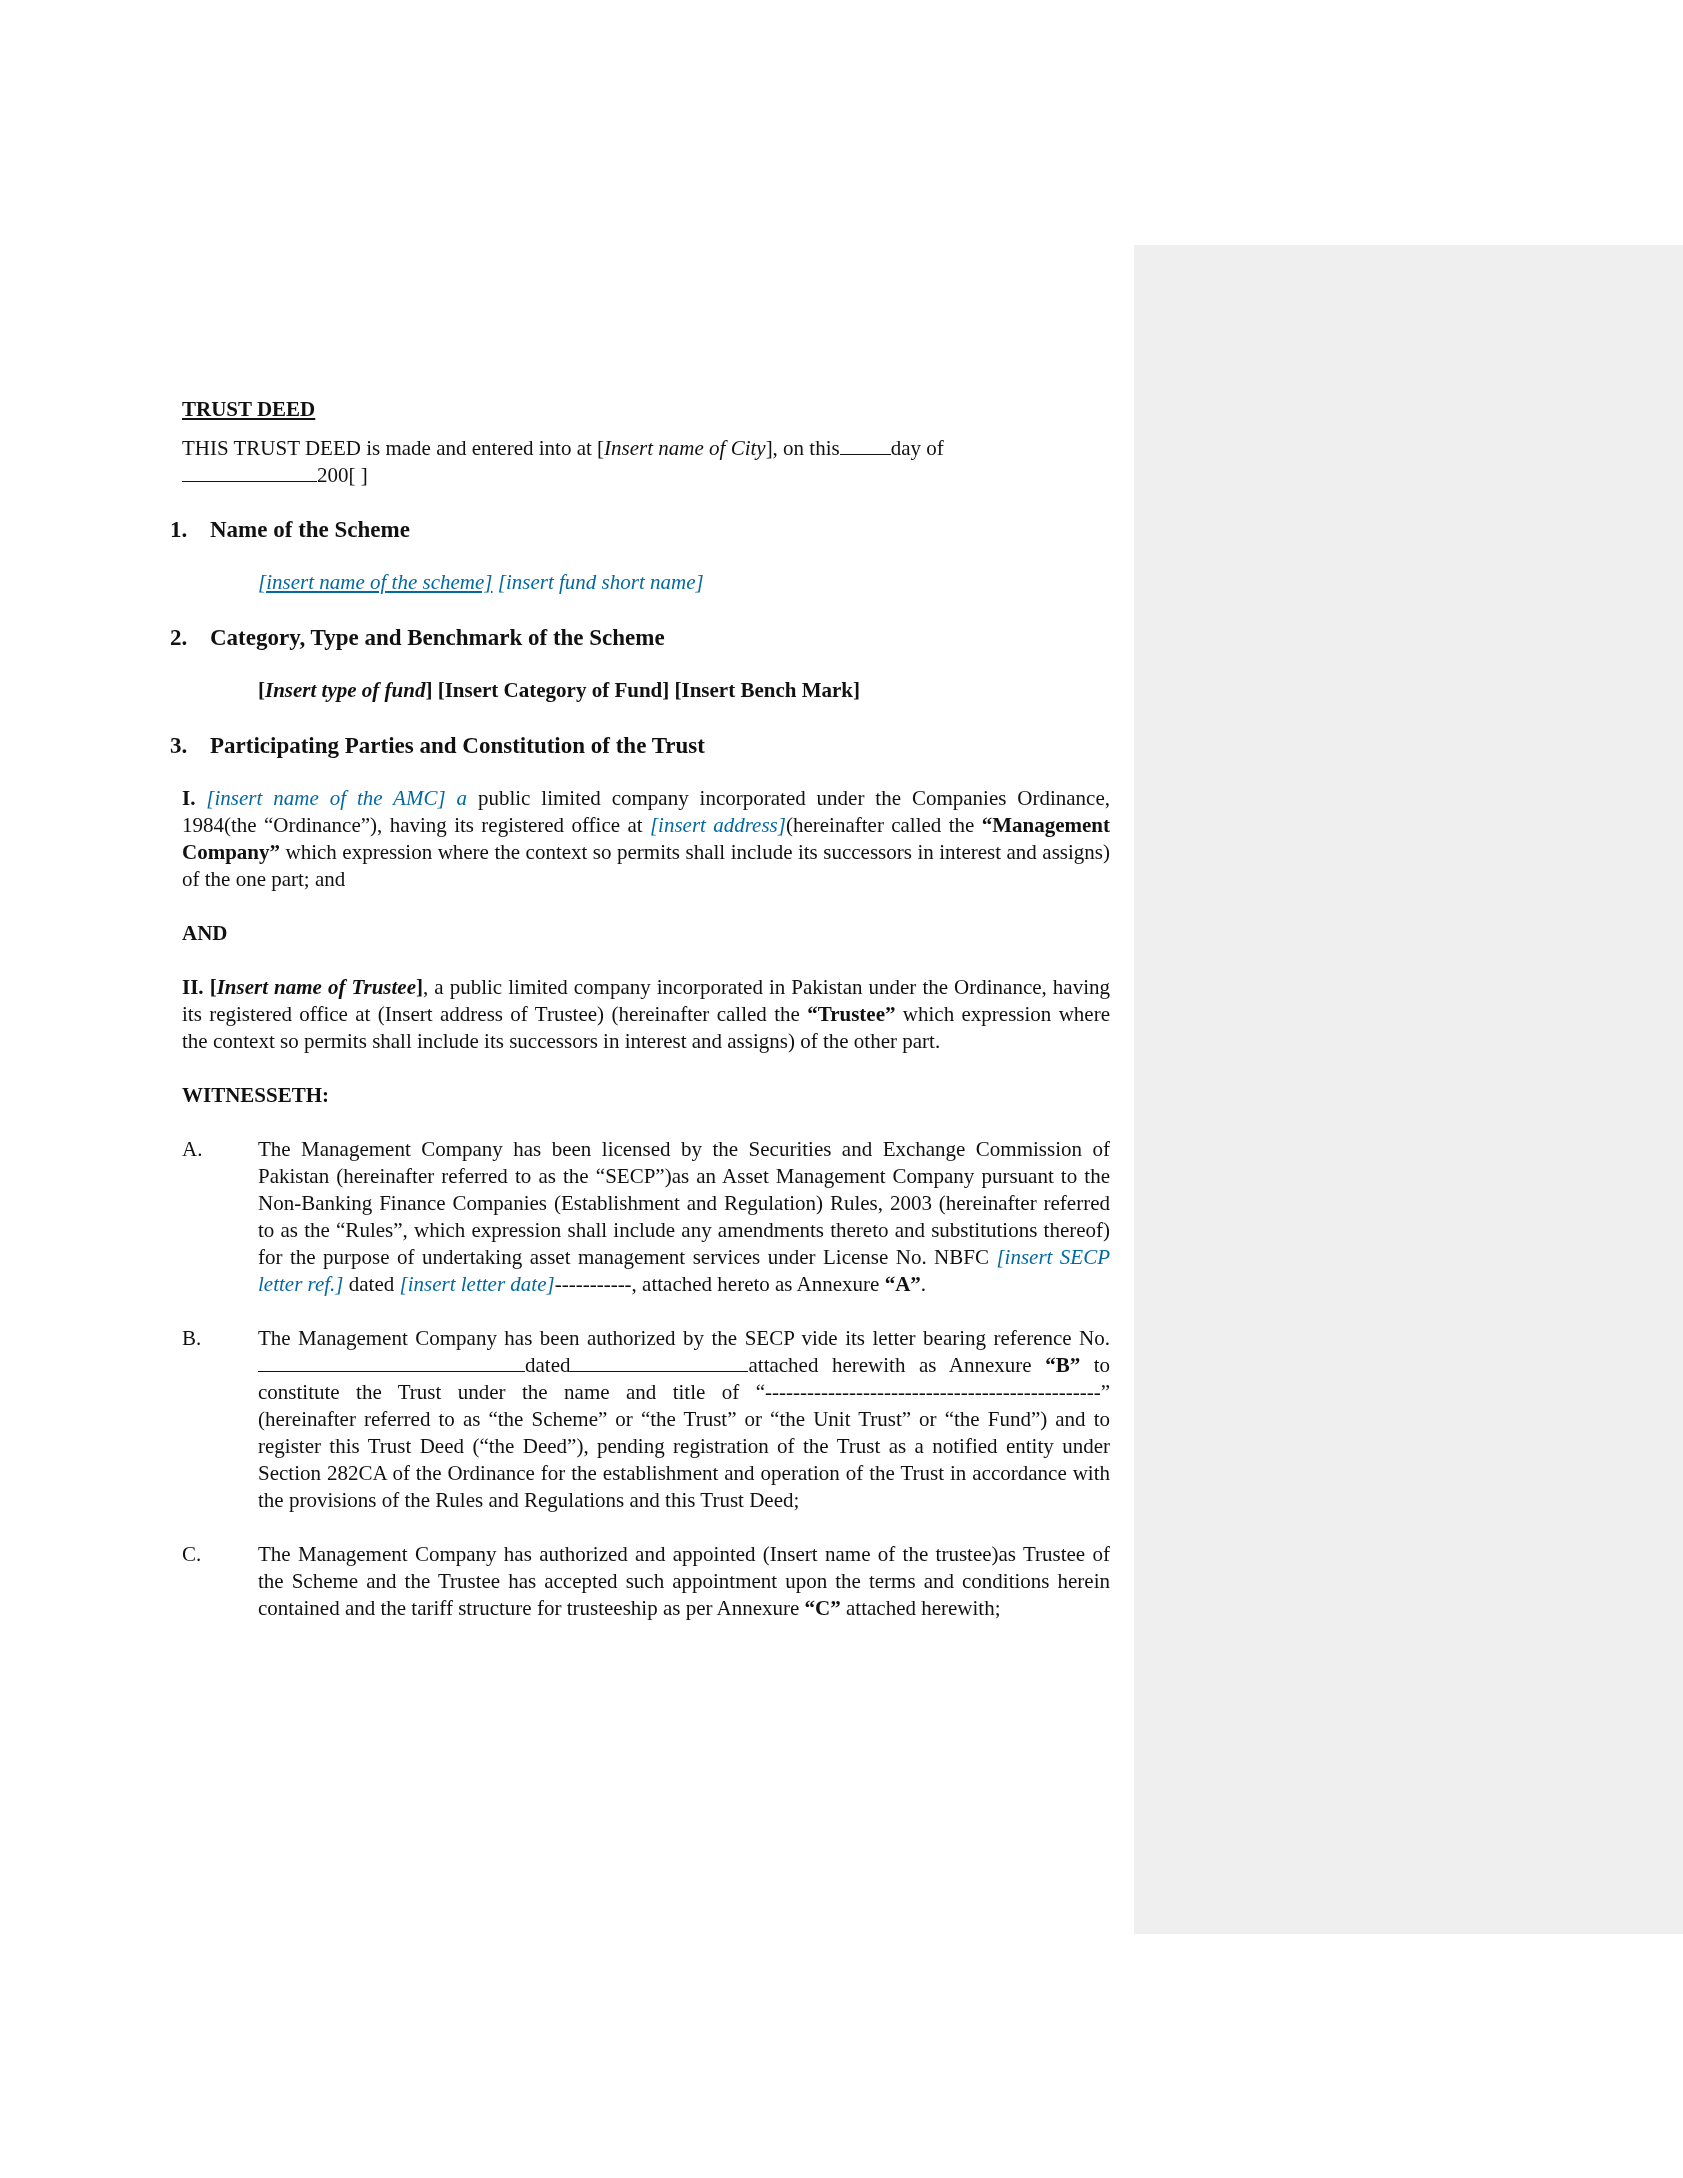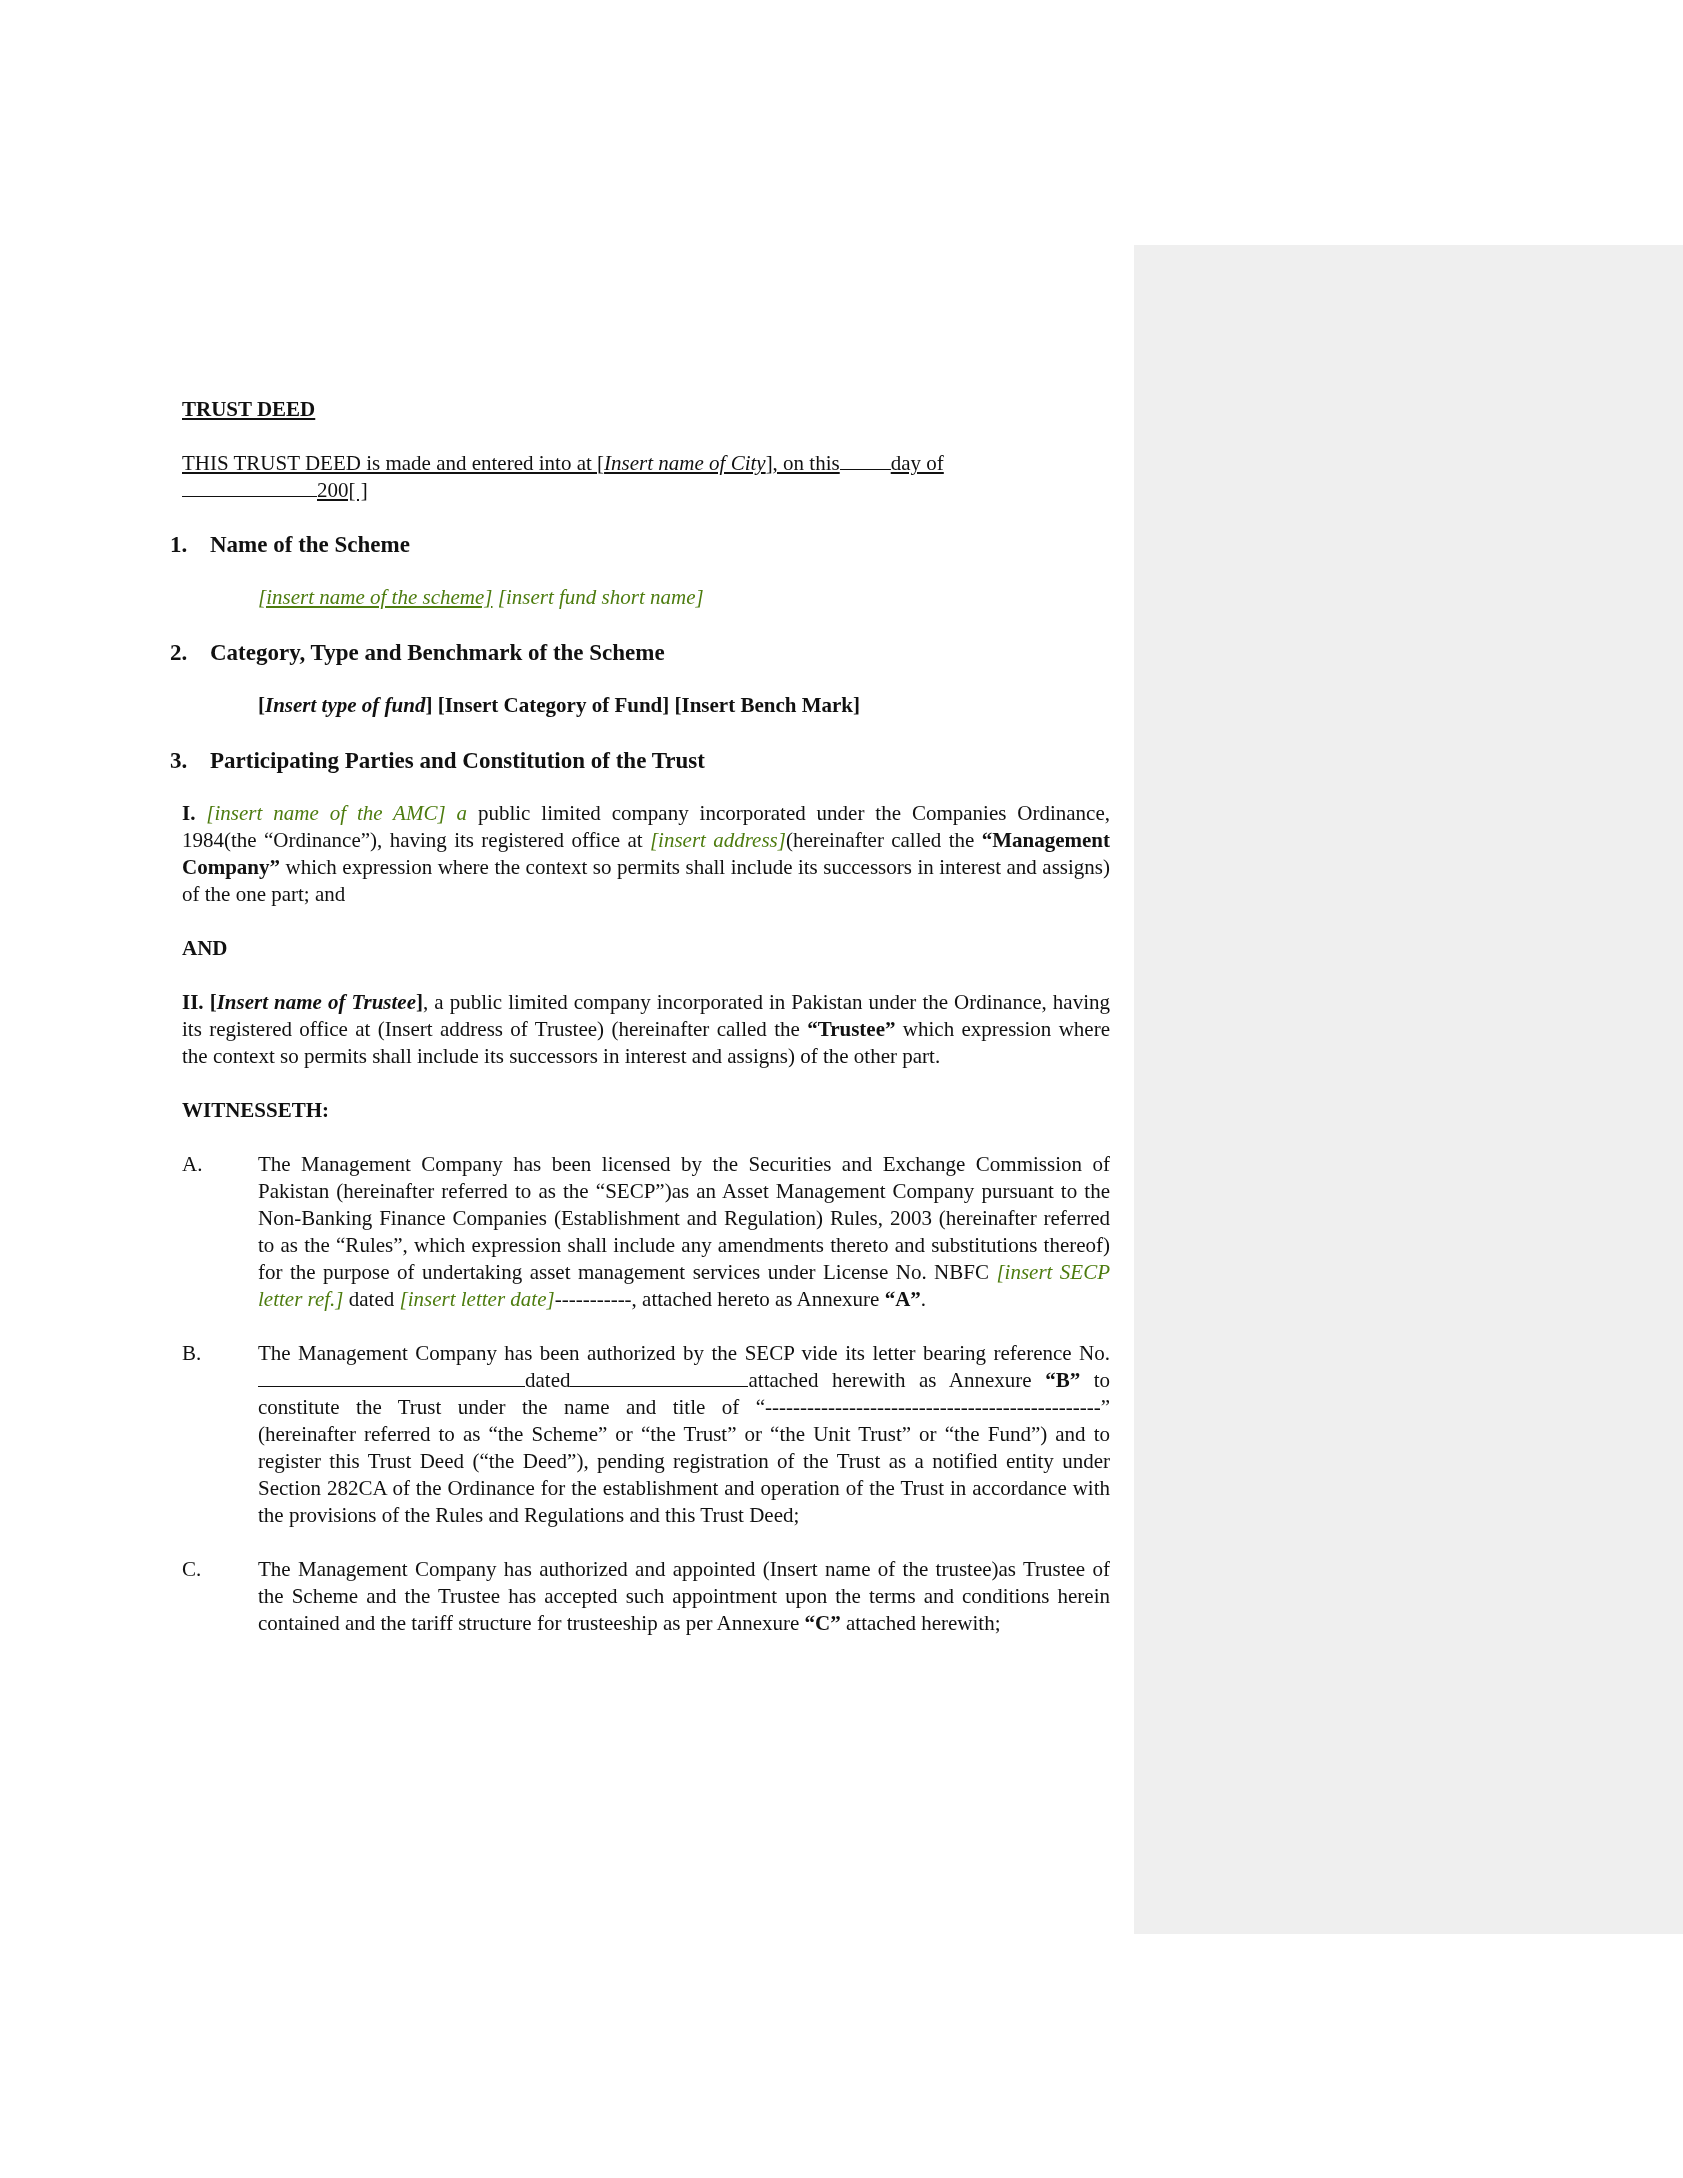--- a/index.html
+++ b/index.html
@@ -36,22 +36,21 @@
       text-decoration: underline;
       font-size: 21px;
       margin: 0;
       height: 27px;
     }
     p {
       margin: 0;
       text-align: justify;
     }
     .intro {
-      margin-top: 27px;
-      text-decoration: underline;
+      margin-top: 12px;
     }
     .blank {
       display: inline-block;
       border-bottom: 1.5px solid #111;
       height: 18px;
       vertical-align: baseline;
     }
     .section-heading {
       font-weight: bold;
       font-size: 23px;
@@ -64,21 +63,21 @@
     }
     .section-heading .num {
       width: 40px;
       display: inline-block;
     }
     .indented-line {
       padding-left: 76px;
       height: 27px;
     }
     .blue {
-      color: #4d7c0f;
+      color: #0369a1;
     }
     .ital { font-style: italic; }
     .bold { font-weight: bold; }
     .uline { text-decoration: underline; }
     .plain-heading {
       font-weight: bold;
       height: 27px;
     }
     .clause {
       display: flex;

